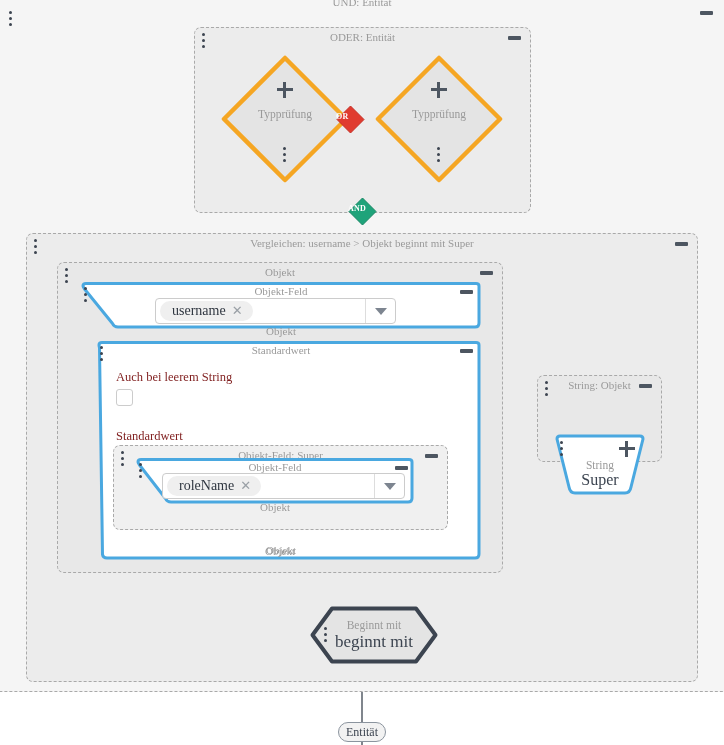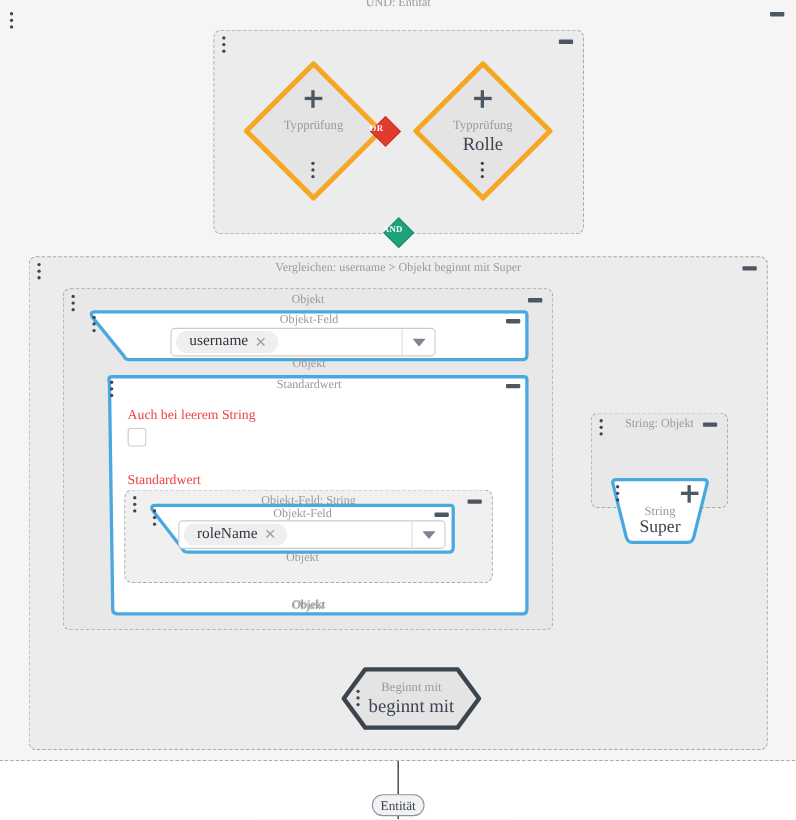--- a/index.html
+++ b/index.html
@@ -115,21 +115,21 @@
     width: 0; height: 0;
     border-left: 6px solid transparent;
     border-right: 6px solid transparent;
     border-top: 7px solid #7d8590;
   }
 
   
   .glabel {
     position: absolute;
     font-size: 12.5px;
-    color: #ef4444;
+    color: #7f1d1d;
     white-space: nowrap;
   }
   .cbox {
     position: absolute;
     width: 17px; height: 17px;
     border: 1px solid #cccccc;
     border-radius: 3px;
     background: #ffffff;
   }
 
@@ -226,20 +226,21 @@
     <div class="grp-title">UND: Entität</div>
     <div class="dots" style="left:16px; top:18px;">
       <i></i>
         <i></i>
         <i></i>
     </div>
     <div class="minus" style="top:18px; right:18px;"></div>
   </div>
 
   <div class="grp lvl1" style="left:194px; top:27px; width:337px; height:186px;">
+    <div class="grp-title">ODER: Entität</div>
     <div class="dots" style="left:7px; top:5px;">
       <i></i>
         <i></i>
         <i></i>
     </div>
     <div class="minus"></div>
   </div>
 
   <div class="diamond" style="left:221px; top:55px; width:128px; height:128px;">
     <svg width="128" height="128" viewBox="0 0 128 128">
@@ -253,21 +254,20 @@
         <i></i>
     </div>
   </div>
 
   <div class="diamond" style="left:375px; top:55px; width:128px; height:128px;">
     <svg width="128" height="128" viewBox="0 0 128 128">
       <polygon points="64,3 125,64 64,125 3,64" fill="#e4e4e4" stroke="#f5a623" stroke-width="4.5" stroke-linejoin="round"></polygon>
     </svg>
     <div class="dia-plus plus" style="left:56px; top:27px;"></div>
     <div class="dia-sub" style="top:53px;">Typprüfung</div>
-    <div class="dia-main" style="top:66px;">Rolle</div>
     <div class="dia-dots dots" style="left:62px; top:92px;">
       <i></i>
         <i></i>
         <i></i>
     </div>
   </div>
 
   <div class="badge" style="left:336px; top:105px; width:29px; height:29px;">
     <svg width="29" height="29" viewBox="0 0 29 29">
       <polygon points="14.5,1 28,14.5 14.5,28 1,14.5" fill="#e03b2f" stroke="#c62f25" stroke-width="1"></polygon>
@@ -340,21 +340,21 @@
     <div class="minus" style="top:8px; right:14px;"></div>
 
     <div class="glabel" style="left:41px; top:29px;">Auch bei leerem String</div>
     <div class="cbox" style="left:41px; top:48px;"></div>
 
     <div class="glabel" style="left:41px; top:88px;">Standardwert</div>
   </div>
   <div class="trap-foot" style="position:absolute; left:75px; top:543px; width:412px;">Objekt</div>
 
   <div class="grp lvl3" style="left:113px; top:445px; width:335px; height:85px;">
-    <div class="grp-title">Objekt-Feld: String</div>
+    <div class="grp-title">Objekt-Feld: Super</div>
     <div class="dots" style="left:7px; top:5px;">
       <i></i>
         <i></i>
         <i></i>
     </div>
     <div class="minus"></div>
   </div>
 
   <div class="trap" style="left:130px; top:458px; width:290px; height:46px;">
     <svg width="290" height="46" viewBox="0 0 290 46">

